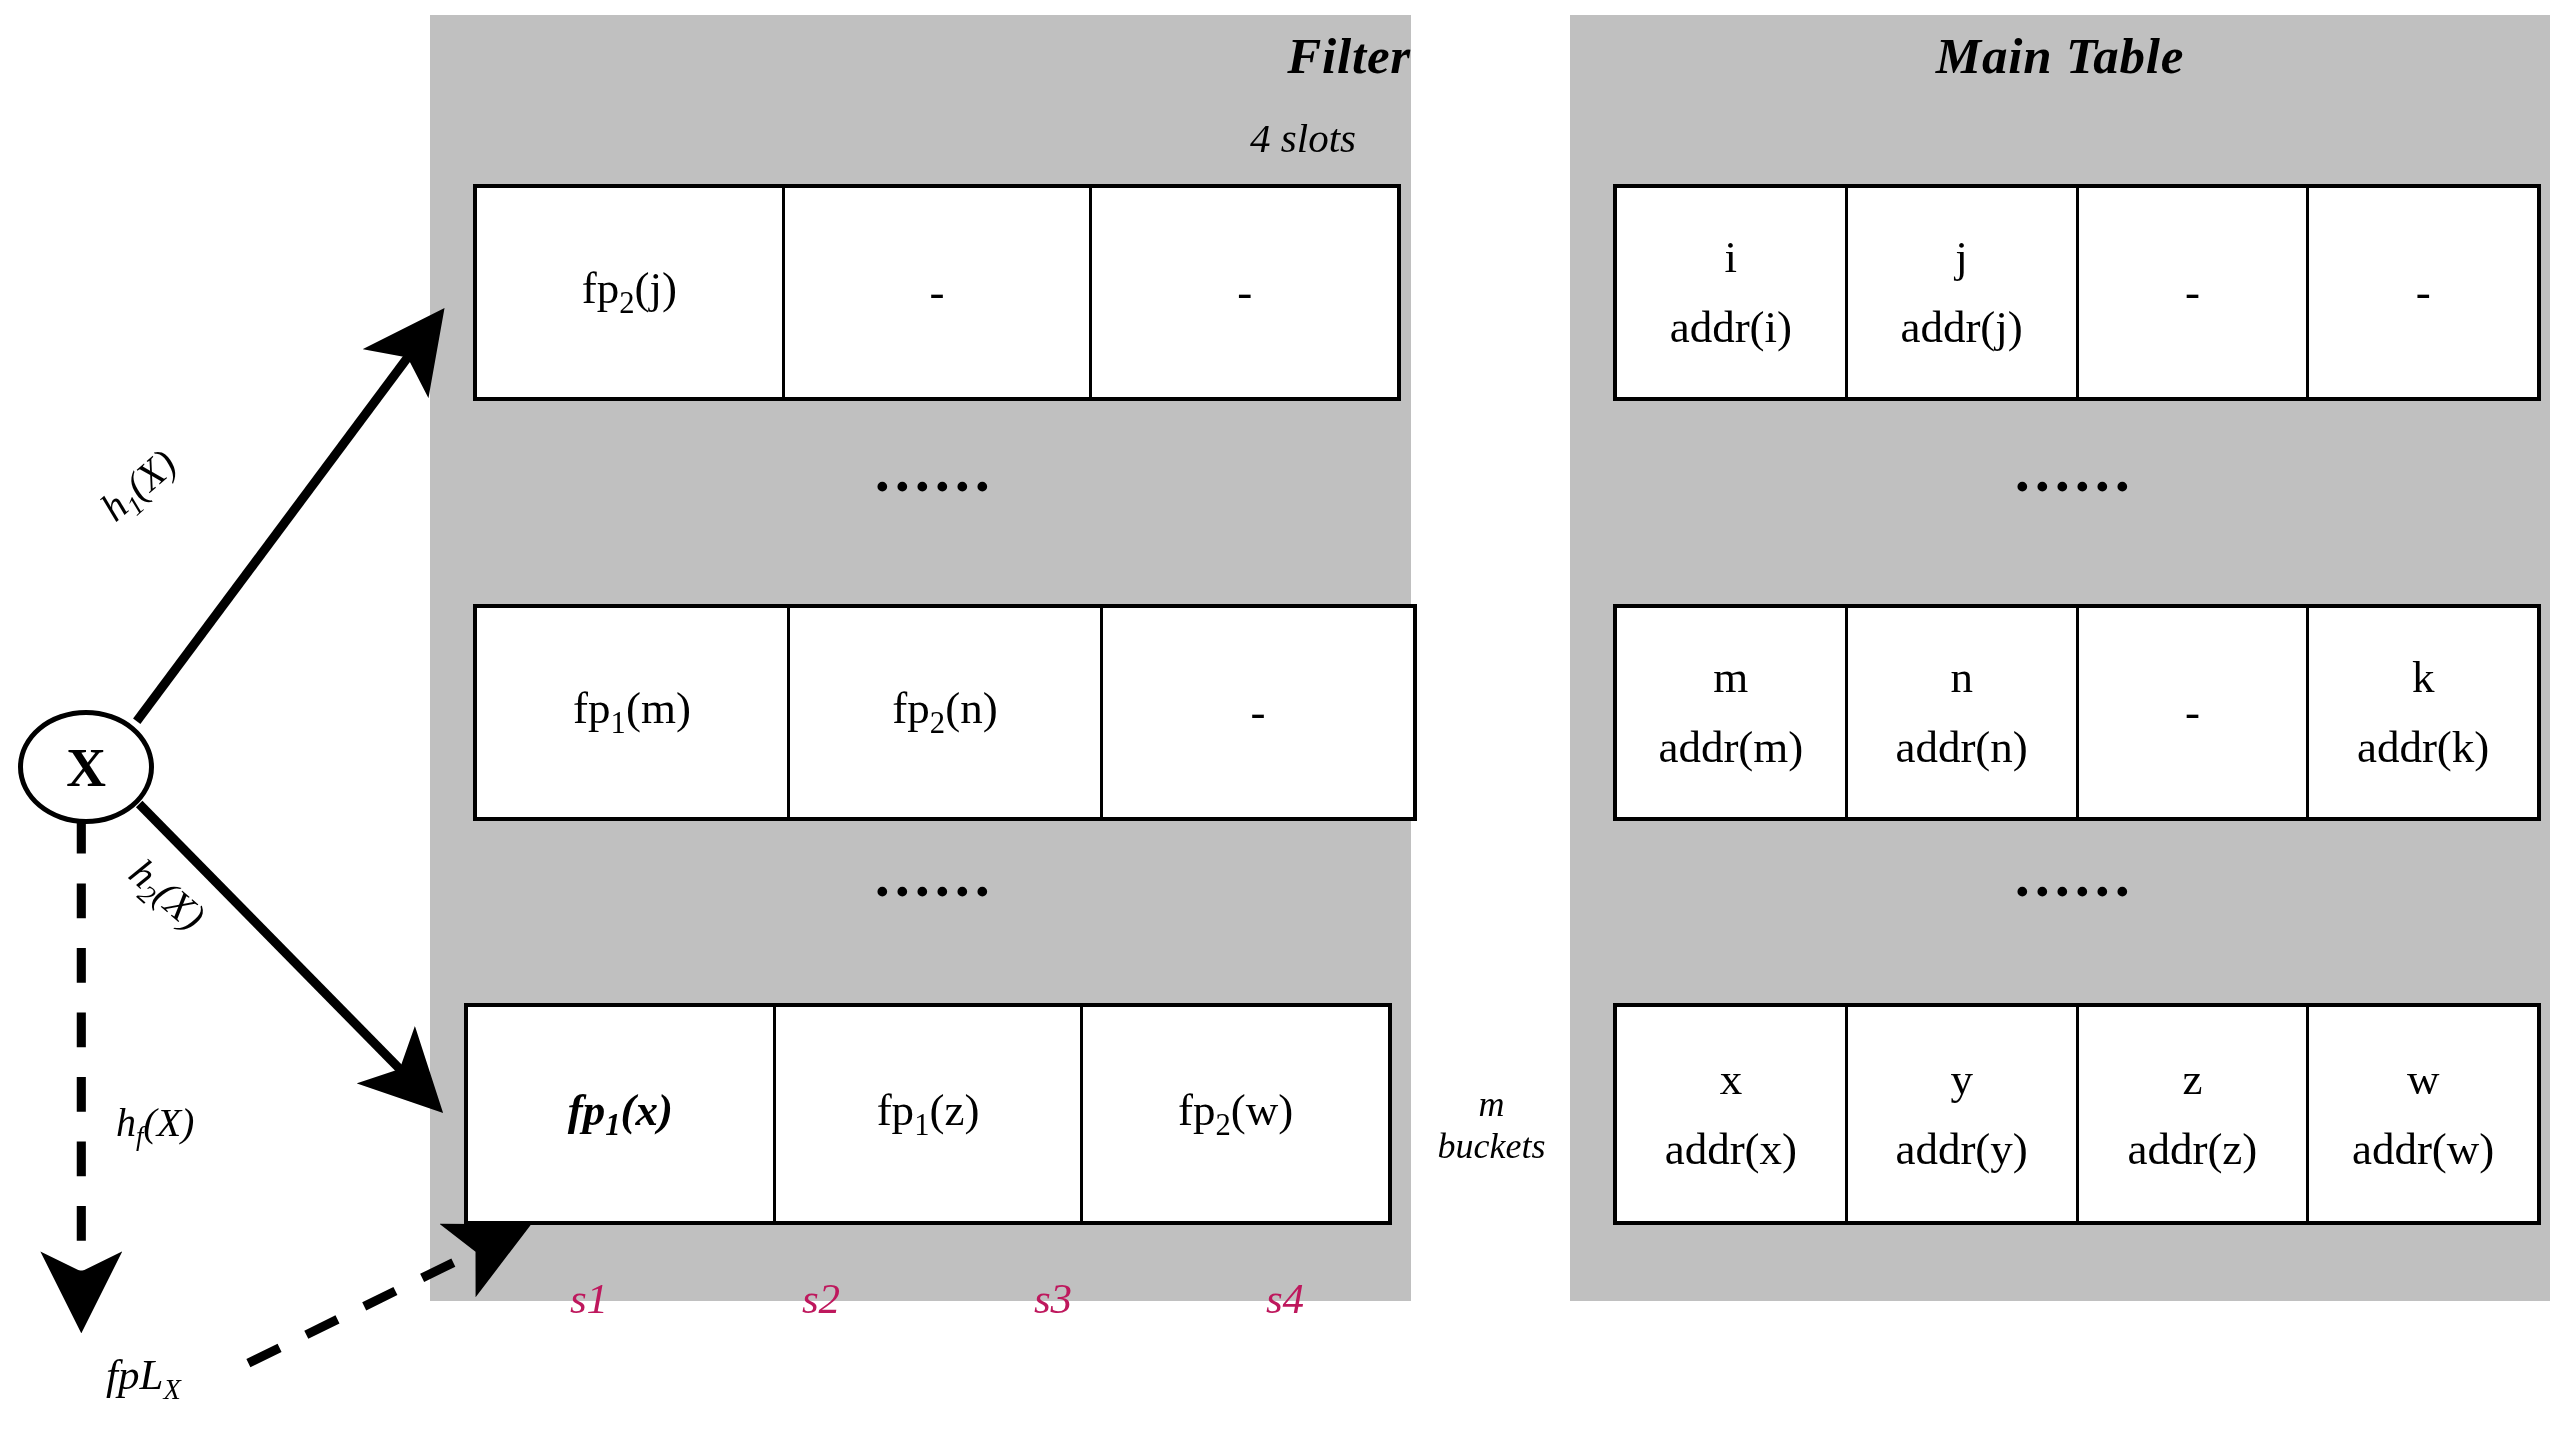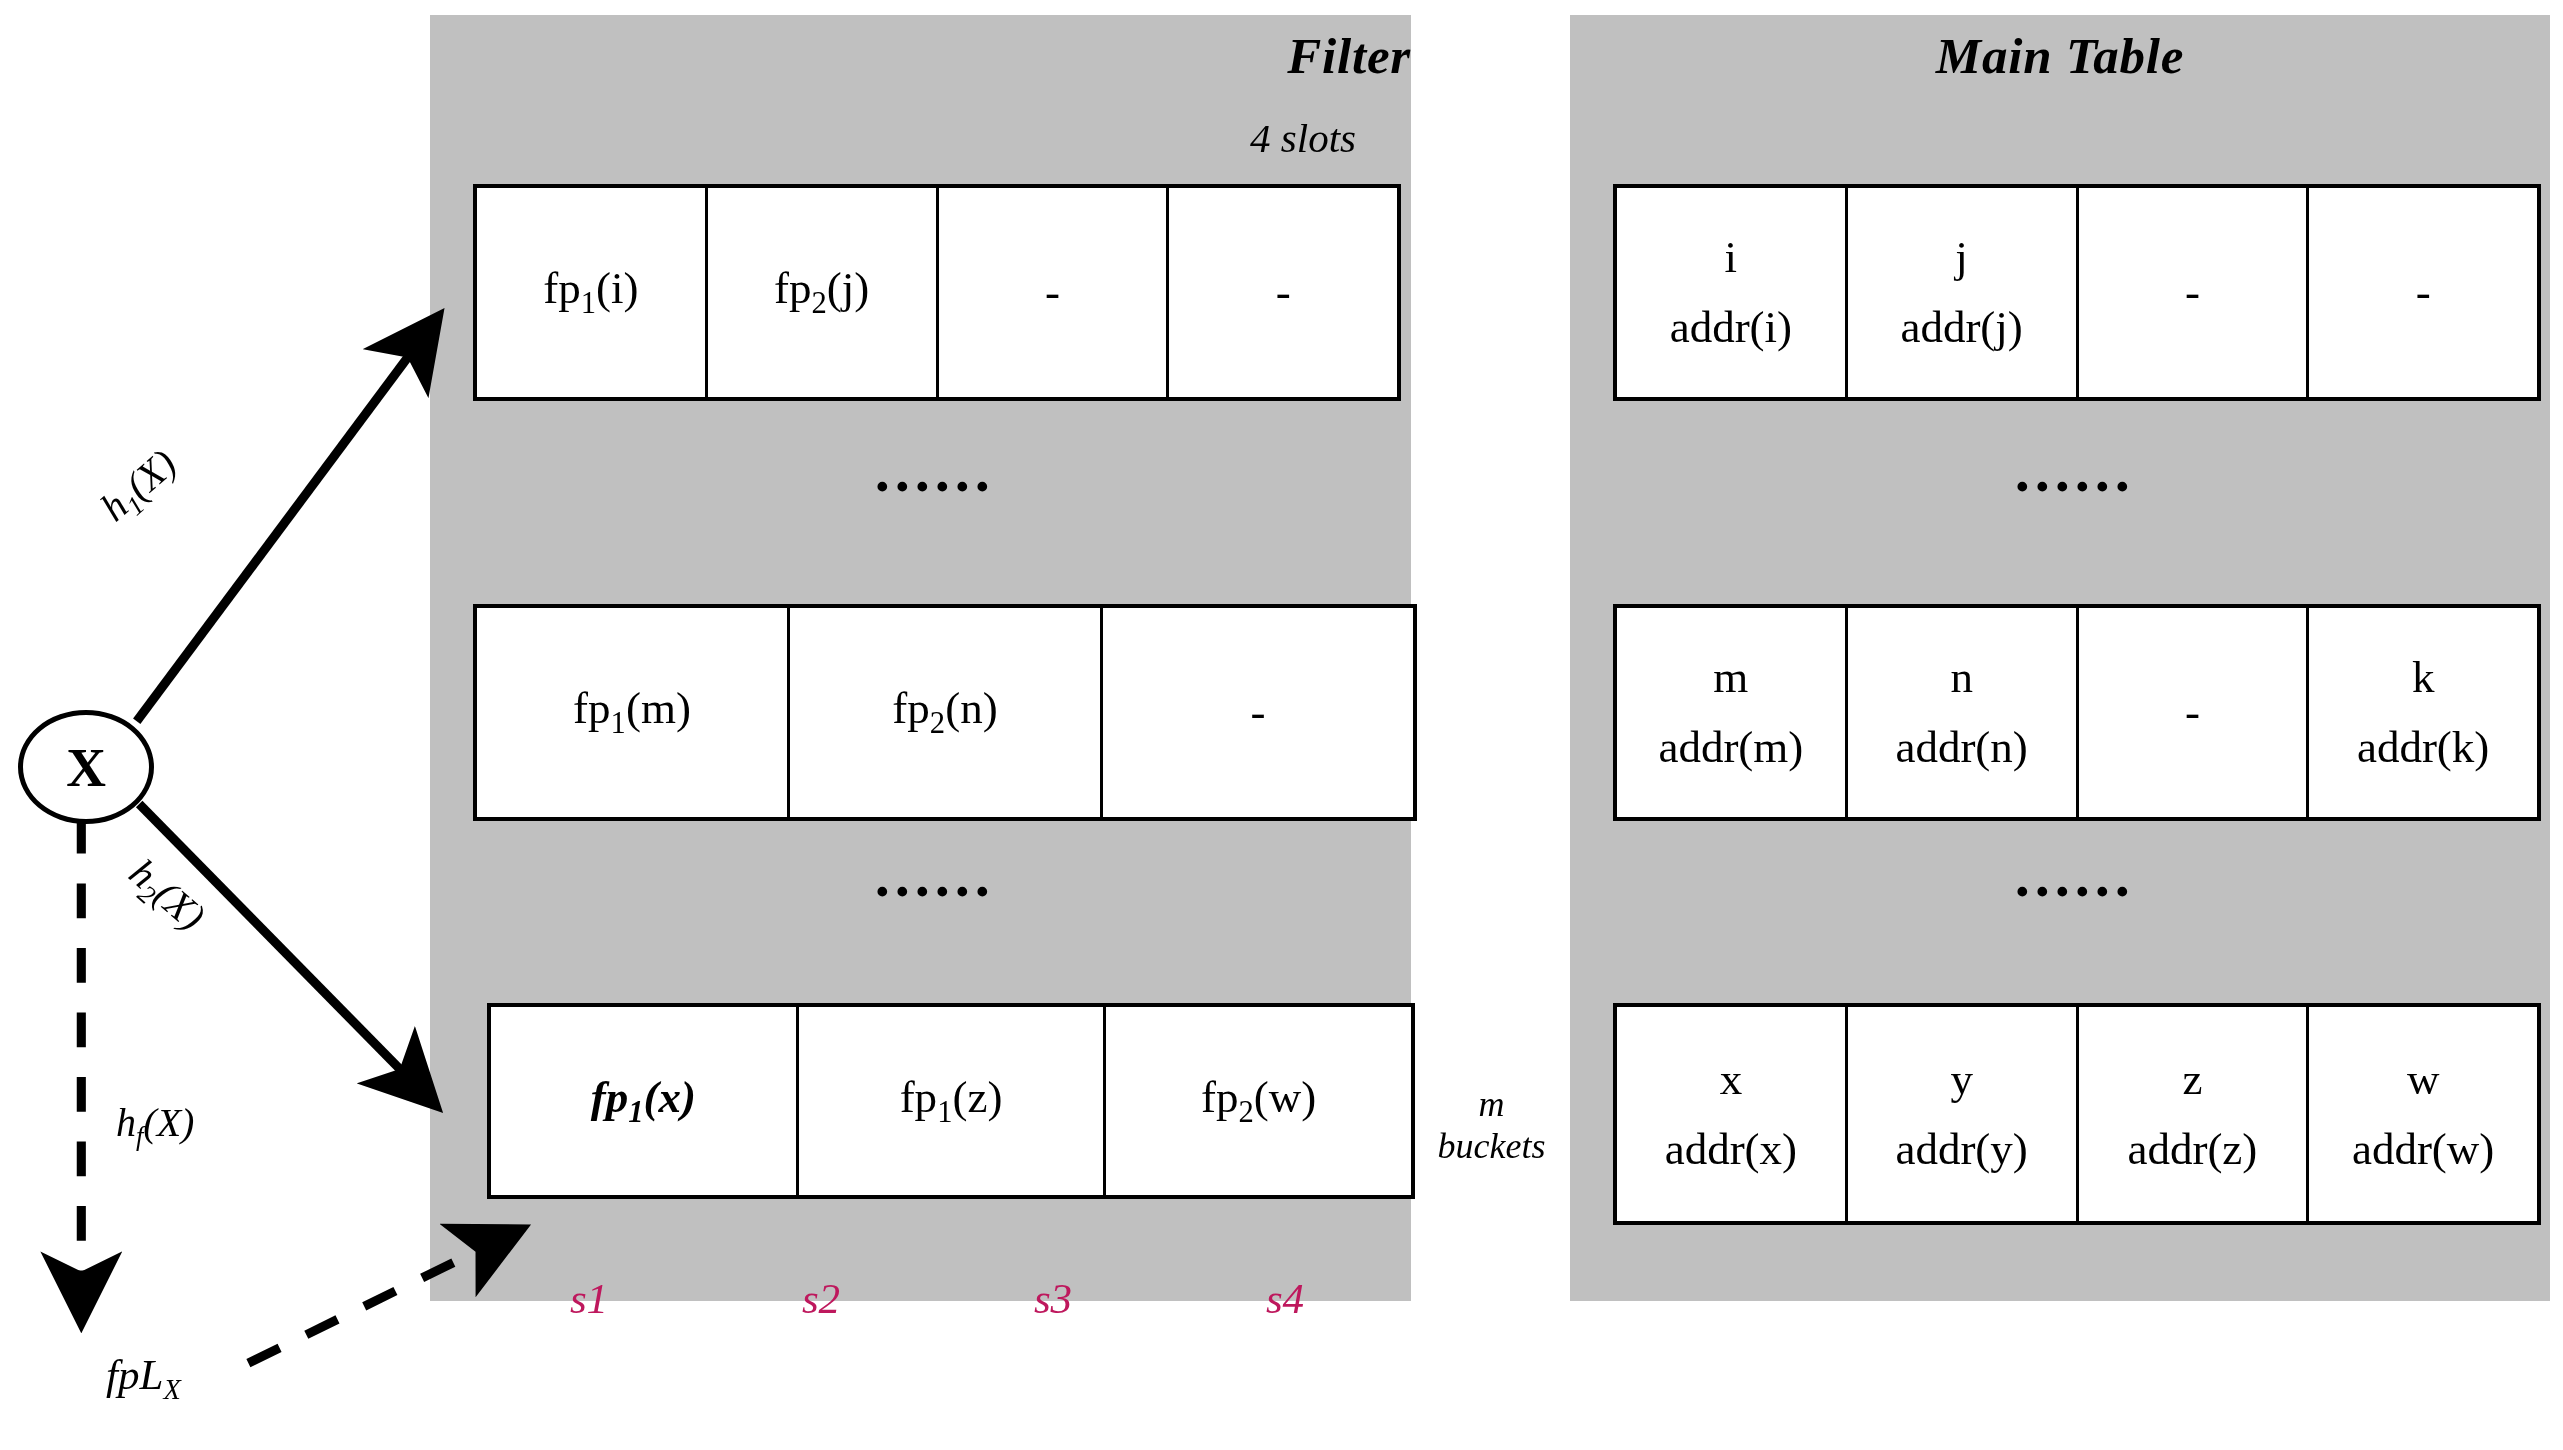--- a/index.html
+++ b/index.html
@@ -76,21 +76,21 @@
   .cell .line2 { margin-top: 21.5px; }
   .cell.highlight {
     font-weight: bold;
     font-style: italic;
   }
   .cell .sub { font-size: 0.68em; vertical-align: sub; }
 
   
   #f-row-1 { left: 473px; top: 184px;  width: 928px; height: 217px; }
   #f-row-2 { left: 473px; top: 604px;  width: 944px; height: 217px; }
-  #f-row-3 { left: 487px; top: 1003px; width: 928px; height: 196px; }
+  #f-row-3 { left: 464px; top: 1003px; width: 928px; height: 222px; }
 
   
   #m-row-1 { left: 1613px; top: 184px;  width: 928px; height: 217px; }
   #m-row-2 { left: 1613px; top: 604px;  width: 928px; height: 217px; }
   #m-row-3 { left: 1613px; top: 1003px; width: 928px; height: 222px; }
 
   
   .ellipsis {
     position: absolute;
     font-weight: bold;
@@ -195,23 +195,20 @@
 
 <div id="stage">
 
   <div class="panel" id="filter-panel">
     <div class="panel-title" id="filter-title">Filter</div>
     <div class="slots-label">4  slots</div>
   </div>
 
   <div class="bucket-row" id="f-row-1">
     <div class="cell">
-        <span>fp<span class="sub">1</span>(i)</span>
-      </div>
-    <div class="cell">
         <span>fp<span class="sub">2</span>(j)</span>
       </div>
     <div class="cell">
         <span>-</span>
       </div>
     <div class="cell">
         <span>-</span>
       </div>
   </div>
 

